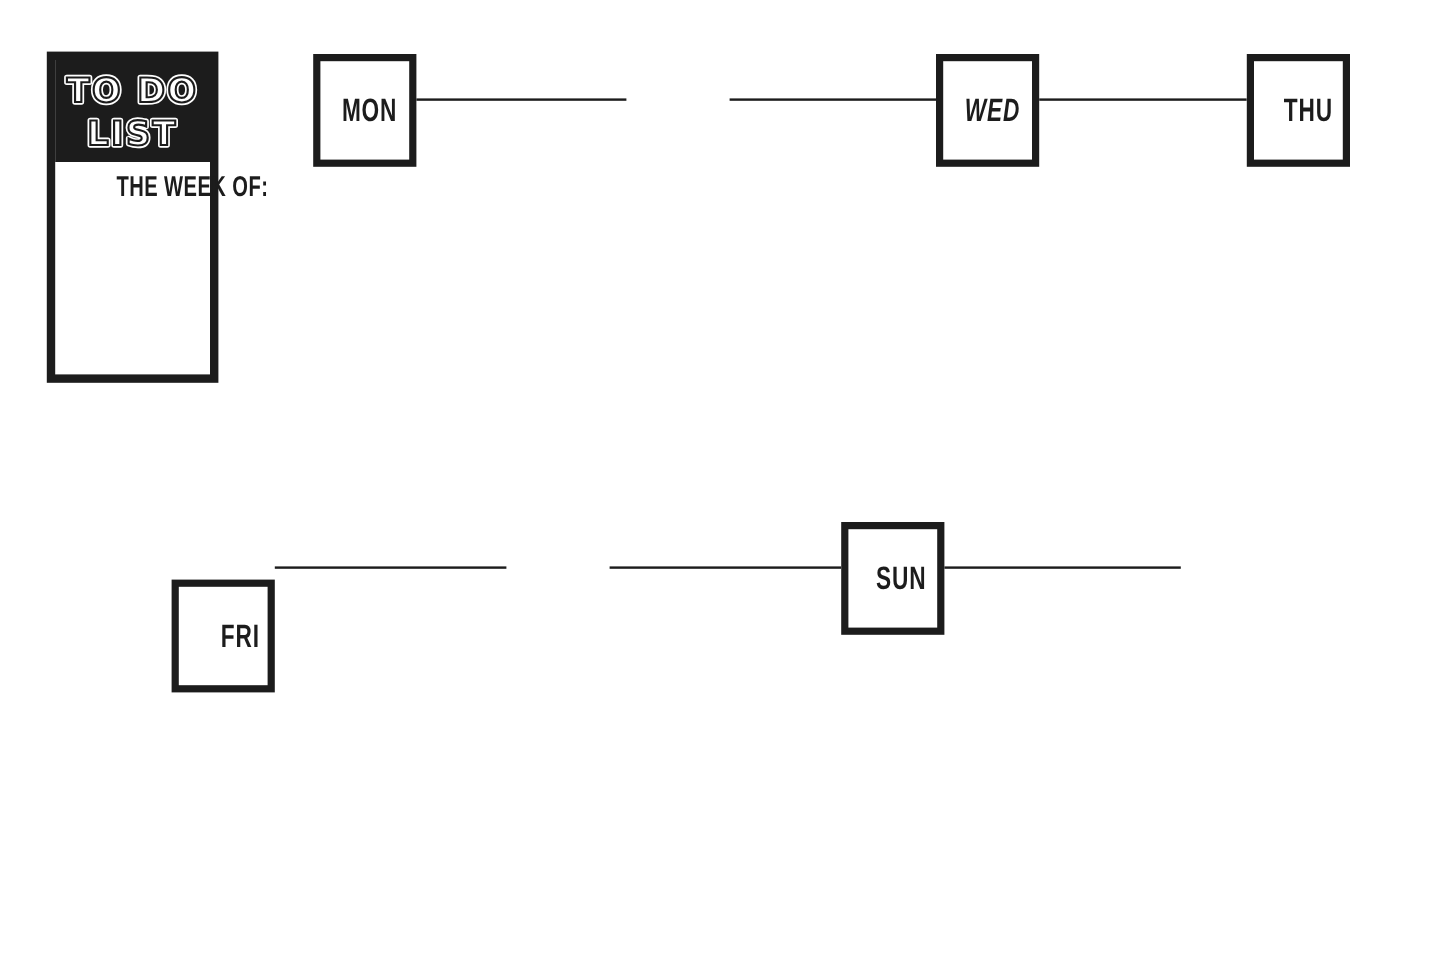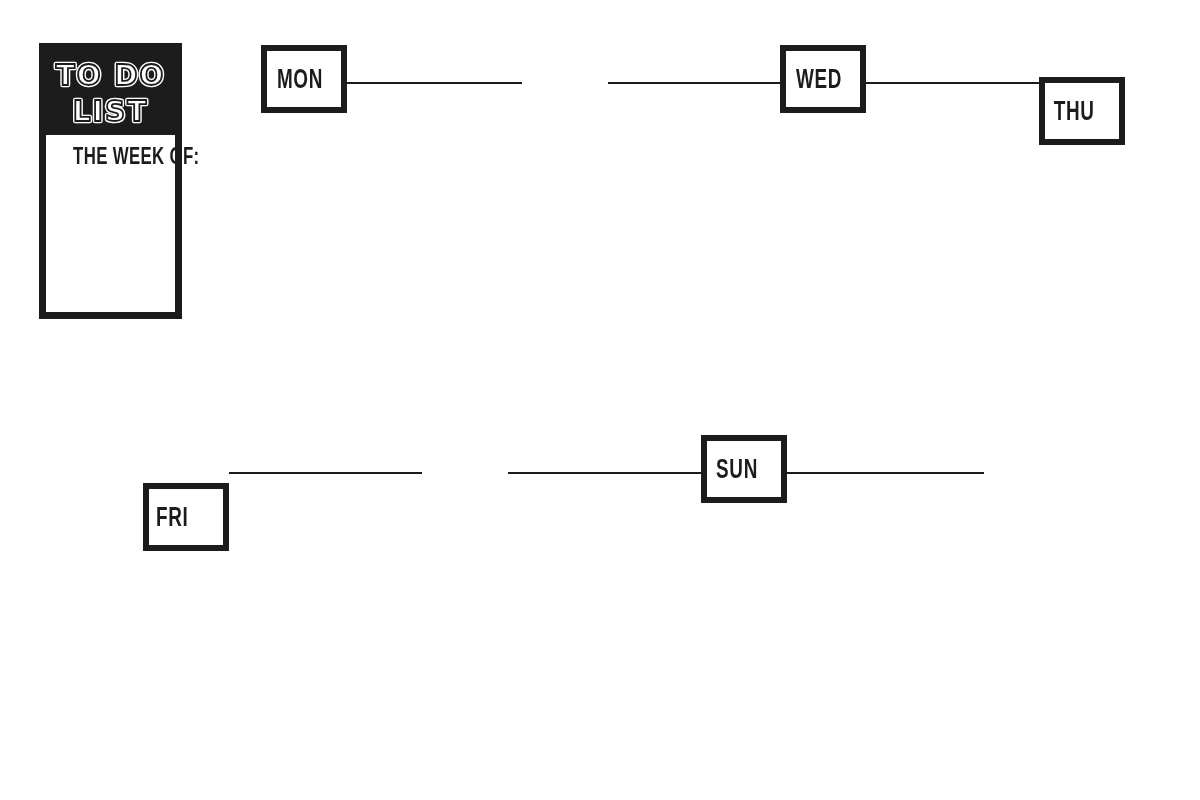--- a/index.html
+++ b/index.html
@@ -22,44 +22,44 @@
     display:flex; align-items:center; justify-content:center;
   }
   .card-header svg { width:129px; height:85px; display:block; }
   .title-text {
     font-family:"DejaVu Sans", sans-serif;
     font-weight:bold; font-size:28px; letter-spacing:2px;
     text-anchor:middle;
   }
   .t-base { fill:#fff; stroke:#fff; stroke-width:4.6px; stroke-linejoin:round; paint-order:stroke; }
   .t-inline { fill:none; stroke:var(--ink); stroke-width:1.8px; }
-  .card-body { padding-top:9px; text-align:center; }
+  .card-body { padding-top:9px; text-align:center;margin-left:24px; }
   .week-of {
     display:inline-block; color:var(--ink);
     font-weight:bold; font-size:24px; line-height:24px;
     transform:scaleX(0.70); transform-origin:center;
     white-space:nowrap; letter-spacing:0.5px;
   }
 
   
   .day-box {
-    position:absolute; width:86px; height:68px;
+    position:absolute; width:86px; height:94px;
     border:6px solid var(--ink); background:#fff;
-    display:flex; align-items:center; justify-content:flex-start;
+    display:flex; align-items:center; justify-content:flex-end;
   }
   .day-label {
     display:inline-block; color:var(--ink);
     font-weight:bold; font-size:27px; line-height:27px;
     transform:scaleX(0.70); transform-origin:center;
     white-space:nowrap; letter-spacing:1px;
   }
   #box-mon { left:261px;  top:45px; }
   #box-tue { left:522px;  top:45px; }
-  #box-wed { left:780px;  top:45px; }
-  #box-thu { left:1039px; top:45px;margin-top:32px; }
+  #box-wed { left:780px;  top:45px;font-style:italic; }
+  #box-thu { left:1039px; top:45px; }
   #box-fri { left:143px;  top:435px;margin-top:48px; }
   #box-sat { left:422px;  top:435px; }
   #box-sun { left:701px;  top:435px; }
   #box-soon{ left:984px;  top:435px; }
 
   
   .connector { position:absolute; height:2px; background:var(--ink); }
   #c-mon-tue { left:347px; top:82px;  width:175px; }
   #c-tue-wed { left:608px; top:82px;  width:172px; }
   #c-wed-thu { left:866px; top:82px;  width:173px; }

